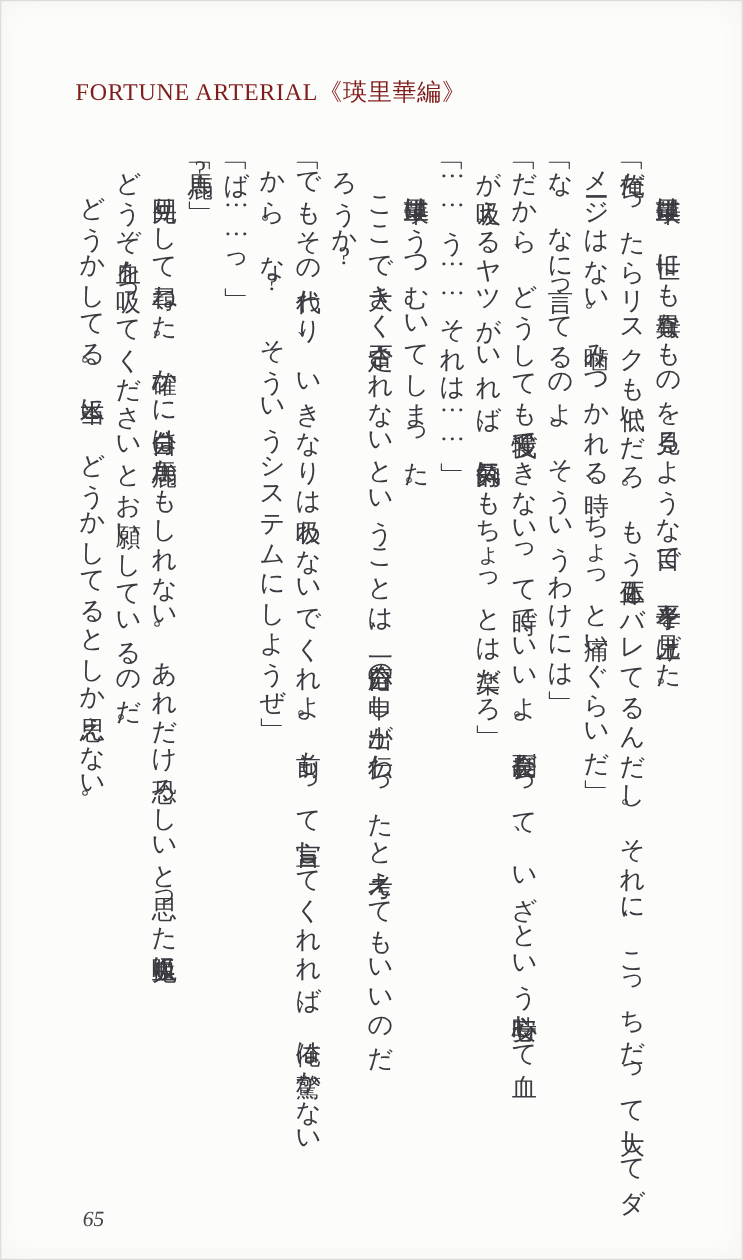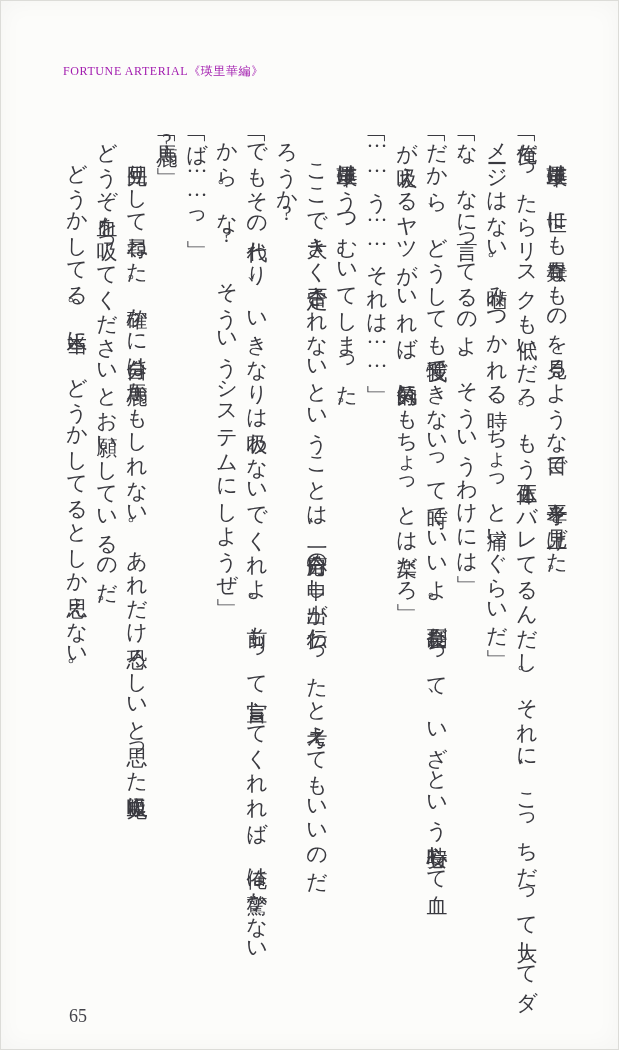--- a/index.html
+++ b/index.html
@@ -14,22 +14,22 @@
     position: absolute;
     inset: 0;
     background: #fcfcfa;
     border: 1px solid #dcdcd8;
     box-shadow: inset 0 0 24px rgba(0,0,0,0.035);
   }
   .running-header {
     position: absolute;
     top: 62px;
     left: 62px;
-    font-size: 12px;
-    color: #a21caf;
+    font-size: 20px;
+    color: #7f1d1d;
     letter-spacing: 0.6px;
     white-space: nowrap;
   }
   .text-block {
     position: absolute;
     top: 127px;
     right: 46px;
     height: 884px;
     writing-mode: vertical-rl;
     text-orientation: upright;
@@ -37,20 +37,21 @@
     line-height: 30px;
     letter-spacing: 0.4px;
     color: #3a3a40;
   }
   .text-line { white-space: nowrap; }
   .text-line.indent { padding-top: 21px; }
   .page-number {
     position: absolute;
     left: 68px;
     bottom: 22px;
+    font-style: italic;
     font-size: 18px;
     color: #43434a;
   }
 </style>
 </head>
 <body>
 
 <div class="page">
   <div class="running-header">FORTUNE ARTERIAL《瑛里華編》</div>
 

